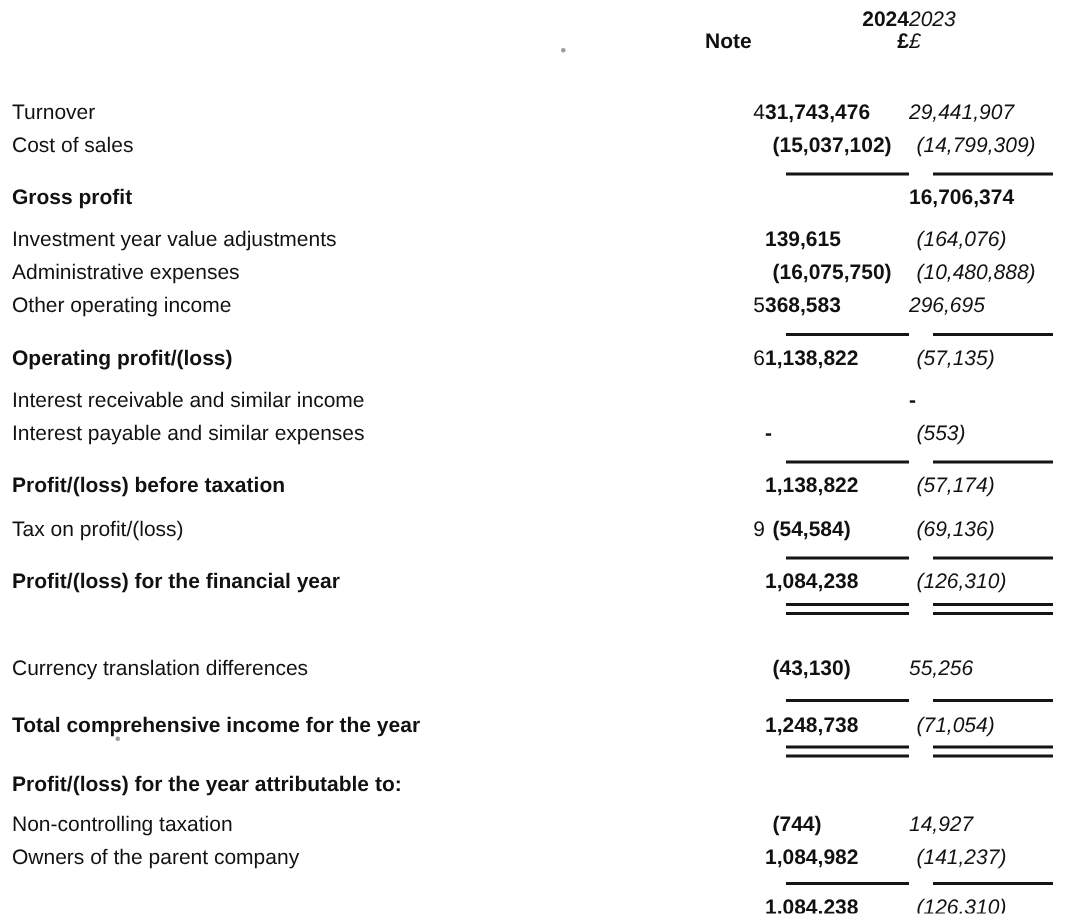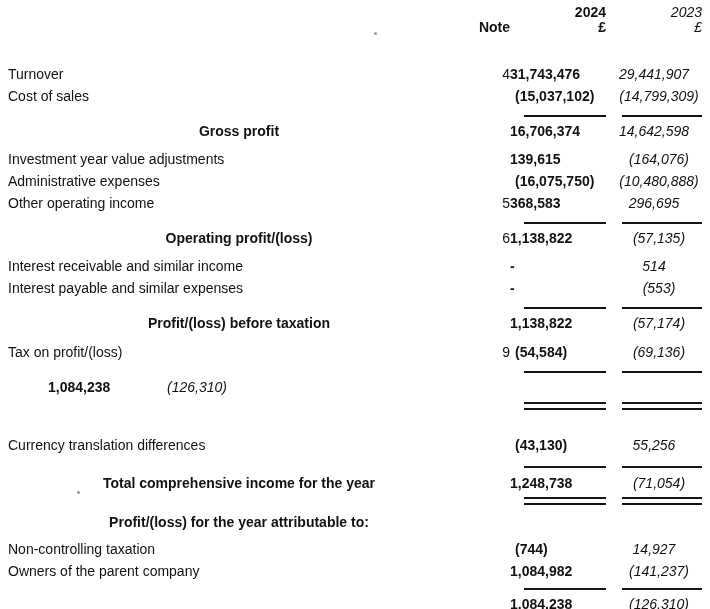--- a/index.html
+++ b/index.html
@@ -8,33 +8,33 @@
     font-family:"Liberation Sans","DejaVu Sans",sans-serif;
     font-size:14px;color:#111;
   }
   .statement{width:710px;padding:0 8px;box-sizing:border-box;}
 
   
   .hdr-row{display:flex;line-height:15px;}
   .hdr-row.first{padding-top:5px;}
   .hd{white-space:nowrap;}
   .hd.lbl{flex:1;}
-  .hd.note{width:40px;text-align:right;font-weight:bold;}
+  .hd.note{width:40px;text-align:left;font-weight:bold;}
   .hd.c24{width:96px;text-align:right;font-weight:bold;}
-  .hd.c23{width:96px;text-align:right;font-style:italic;}
+  .hd.c23{width:96px;text-align:left;font-style:italic;}
 
   
   .row{display:flex;height:22px;line-height:22px;}
   .cell{white-space:nowrap;}
   .label{flex:1;text-align:left;}
   .note{width:40px;text-align:right;}
   .num{}
   .c24{width:96px;text-align:left;font-weight:bold;}
-  .c23{width:96px;text-align:center;font-style:italic;}
-  .bold-row .label{font-weight:bold;text-align:center;}
+  .c23{width:96px;text-align:left;font-style:italic;}
+  .bold-row .label{font-weight:bold;}
   .hang{position:relative;left:5px;}
 
   
   .rule-row,.drule-row{display:flex;}
   .rule-row .label,.drule-row .label{flex:1;}
   .rule-row .note,.drule-row .note{width:40px;}
   .rule-row .rc,.drule-row .rc{width:96px;}
   .rule{width:82px;margin-left:auto;border-top:2px solid #151515;}
   .rule.r23{width:80px;}
   .drule{width:82px;margin-left:auto;height:4px;border-top:2px solid #151515;border-bottom:2px solid #151515;}
@@ -87,21 +87,20 @@
       </div>
     <div class="rc">
         <div class="rule r23"></div>
       </div>
   </div>
 
   <div class="row mt3 bold-row">
     <div class="cell label">Gross profit</div>
     <div class="cell note"></div>
     <div class="cell num c24">16,706,374</div>
-    <div class="cell num c23">14,642,598</div>
   </div>
   <div class="row mt6">
     <div class="cell label">Investment year value adjustments</div>
     <div class="cell note"></div>
     <div class="cell num c24">139,615</div>
     <div class="cell num c23 hang">(164,076)</div>
   </div>
   <div class="row">
     <div class="cell label">Administrative expenses</div>
     <div class="cell note"></div>
@@ -129,21 +128,20 @@
   <div class="row mt3 bold-row">
     <div class="cell label">Operating profit/(loss)</div>
     <div class="cell note">6</div>
     <div class="cell num c24">1,138,822</div>
     <div class="cell num c23 hang">(57,135)</div>
   </div>
   <div class="row mt6">
     <div class="cell label">Interest receivable and similar income</div>
     <div class="cell note"></div>
     <div class="cell num c24">-</div>
-    <div class="cell num c23">514</div>
   </div>
   <div class="row">
     <div class="cell label">Interest payable and similar expenses</div>
     <div class="cell note"></div>
     <div class="cell num c24">-</div>
     <div class="cell num c23 hang">(553)</div>
   </div>
 
   <div class="rule-row mt8">
     <div class="label"></div>
@@ -174,20 +172,21 @@
       <div class="note"></div>
     <div class="rc">
         <div class="rule"></div>
       </div>
     <div class="rc">
         <div class="rule r23"></div>
       </div>
   </div>
 
   <div class="row mt3 bold-row">
+    <div class="cell label">Profit/(loss) for the financial year</div>
     <div class="cell note"></div>
     <div class="cell num c24">1,084,238</div>
     <div class="cell num c23 hang">(126,310)</div>
   </div>
 
   <div class="drule-row mt4">
     <div class="label"></div>
       <div class="note"></div>
     <div class="rc">
         <div class="drule"></div>

